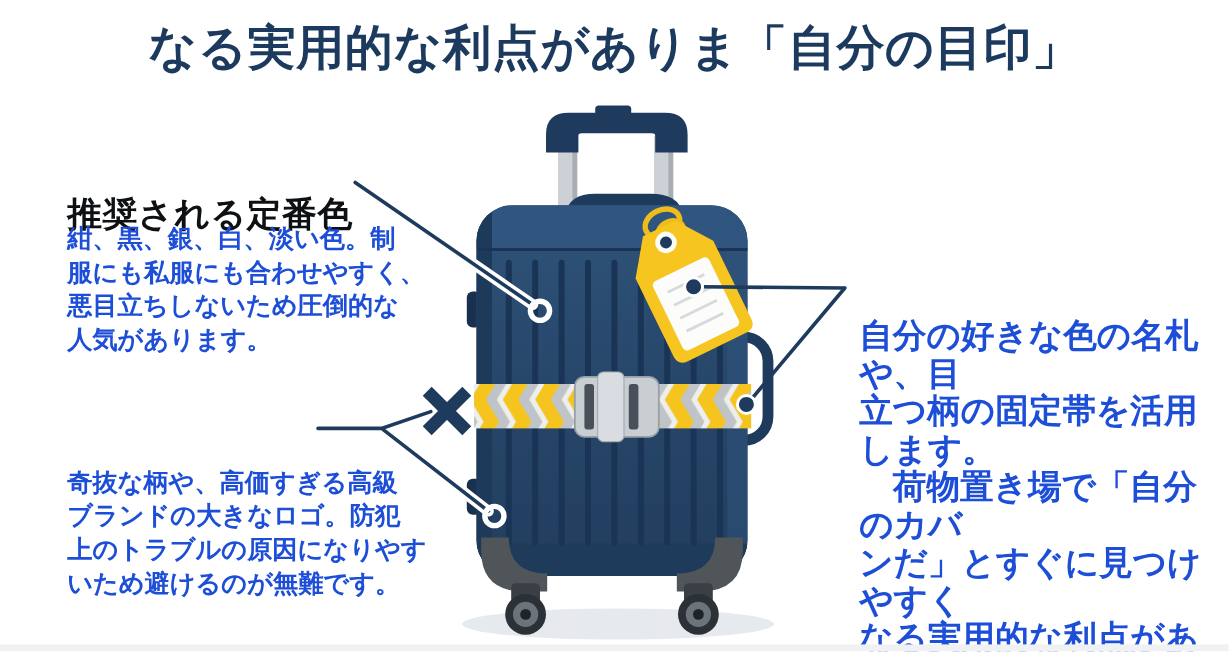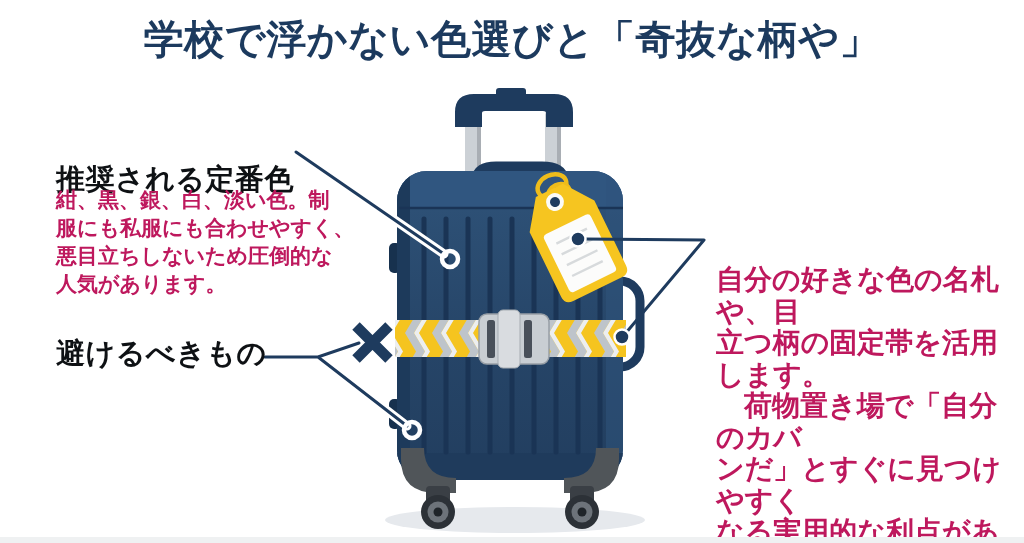--- a/index.html
+++ b/index.html
@@ -36,21 +36,21 @@
     font-weight: 800;
     color: #0e1114;
     letter-spacing: 0.5px;
     white-space: nowrap;
   }
   .callout-body {
     position: absolute;
     font-size: 21px;
     line-height: 28px;
     font-weight: 700;
-    color: #be185d;
+    color: #1d4ed8;
     white-space: pre-line;
   }
   #heading-recommended { left: 56px; top: 136px; margin-top: 28px; }
   #body-recommended    { left: 56px; top: 186px; }
   #heading-avoid       { left: 56px; top: 338px; }
   #body-avoid          { left: 56px; top: 389px; }
   #heading-individual  { left: 716px; top: 223px; }
   #body-individual     { left: 716px; top: 264px; font-size: 28px; line-height: 31.5px; }
   .bottom-strip {
     position: absolute;
@@ -158,29 +158,32 @@
       </g>
       <circle cx="450" cy="259" r="8" fill="none" stroke="#ffffff" stroke-width="4.5"></circle>
       <circle cx="412" cy="430" r="8" fill="none" stroke="#ffffff" stroke-width="4.5"></circle>
       <circle cx="578" cy="239" r="7.5" fill="#1e3b5e" stroke="#ffffff" stroke-width="2.5"></circle>
       <circle cx="622" cy="337" r="7.5" fill="#1e3b5e" stroke="#ffffff" stroke-width="2.5"></circle>
     </g>
 
     <path d="M 356,326 L 389,359 M 389,326 L 356,359" fill="none" stroke="#1e3b5e" stroke-width="10.5"></path>
   </svg>
 
-  <div class="title">学校で浮かない色選びと「奇抜な柄や」</div>
+  <div class="title">なる実用的な利点がありま「自分の目印」</div>
 
   <div class="callout-heading" id="heading-recommended">推奨される定番色</div>
   <div class="callout-body" id="body-recommended">紺、黒、銀、白、淡い色。制
 服にも私服にも合わせやすく、
 悪目立ちしないため圧倒的な
 人気があります。</div>
 
-  <div class="callout-heading" id="heading-avoid">避けるべきもの</div>
+  <div class="callout-body" id="body-avoid">奇抜な柄や、高価すぎる高級
+ブランドの大きなロゴ。防犯
+上のトラブルの原因になりやす
+いため避けるのが無難です。</div>
 
   <div class="callout-body" id="body-individual">自分の好きな色の名札や、目
 立つ柄の固定帯を活用します。
 　荷物置き場で「自分のカバ
 ンだ」とすぐに見つけやすく
 なる実用的な利点がありま
 す。</div>
 
   <div class="bottom-strip"></div>
 </div>

